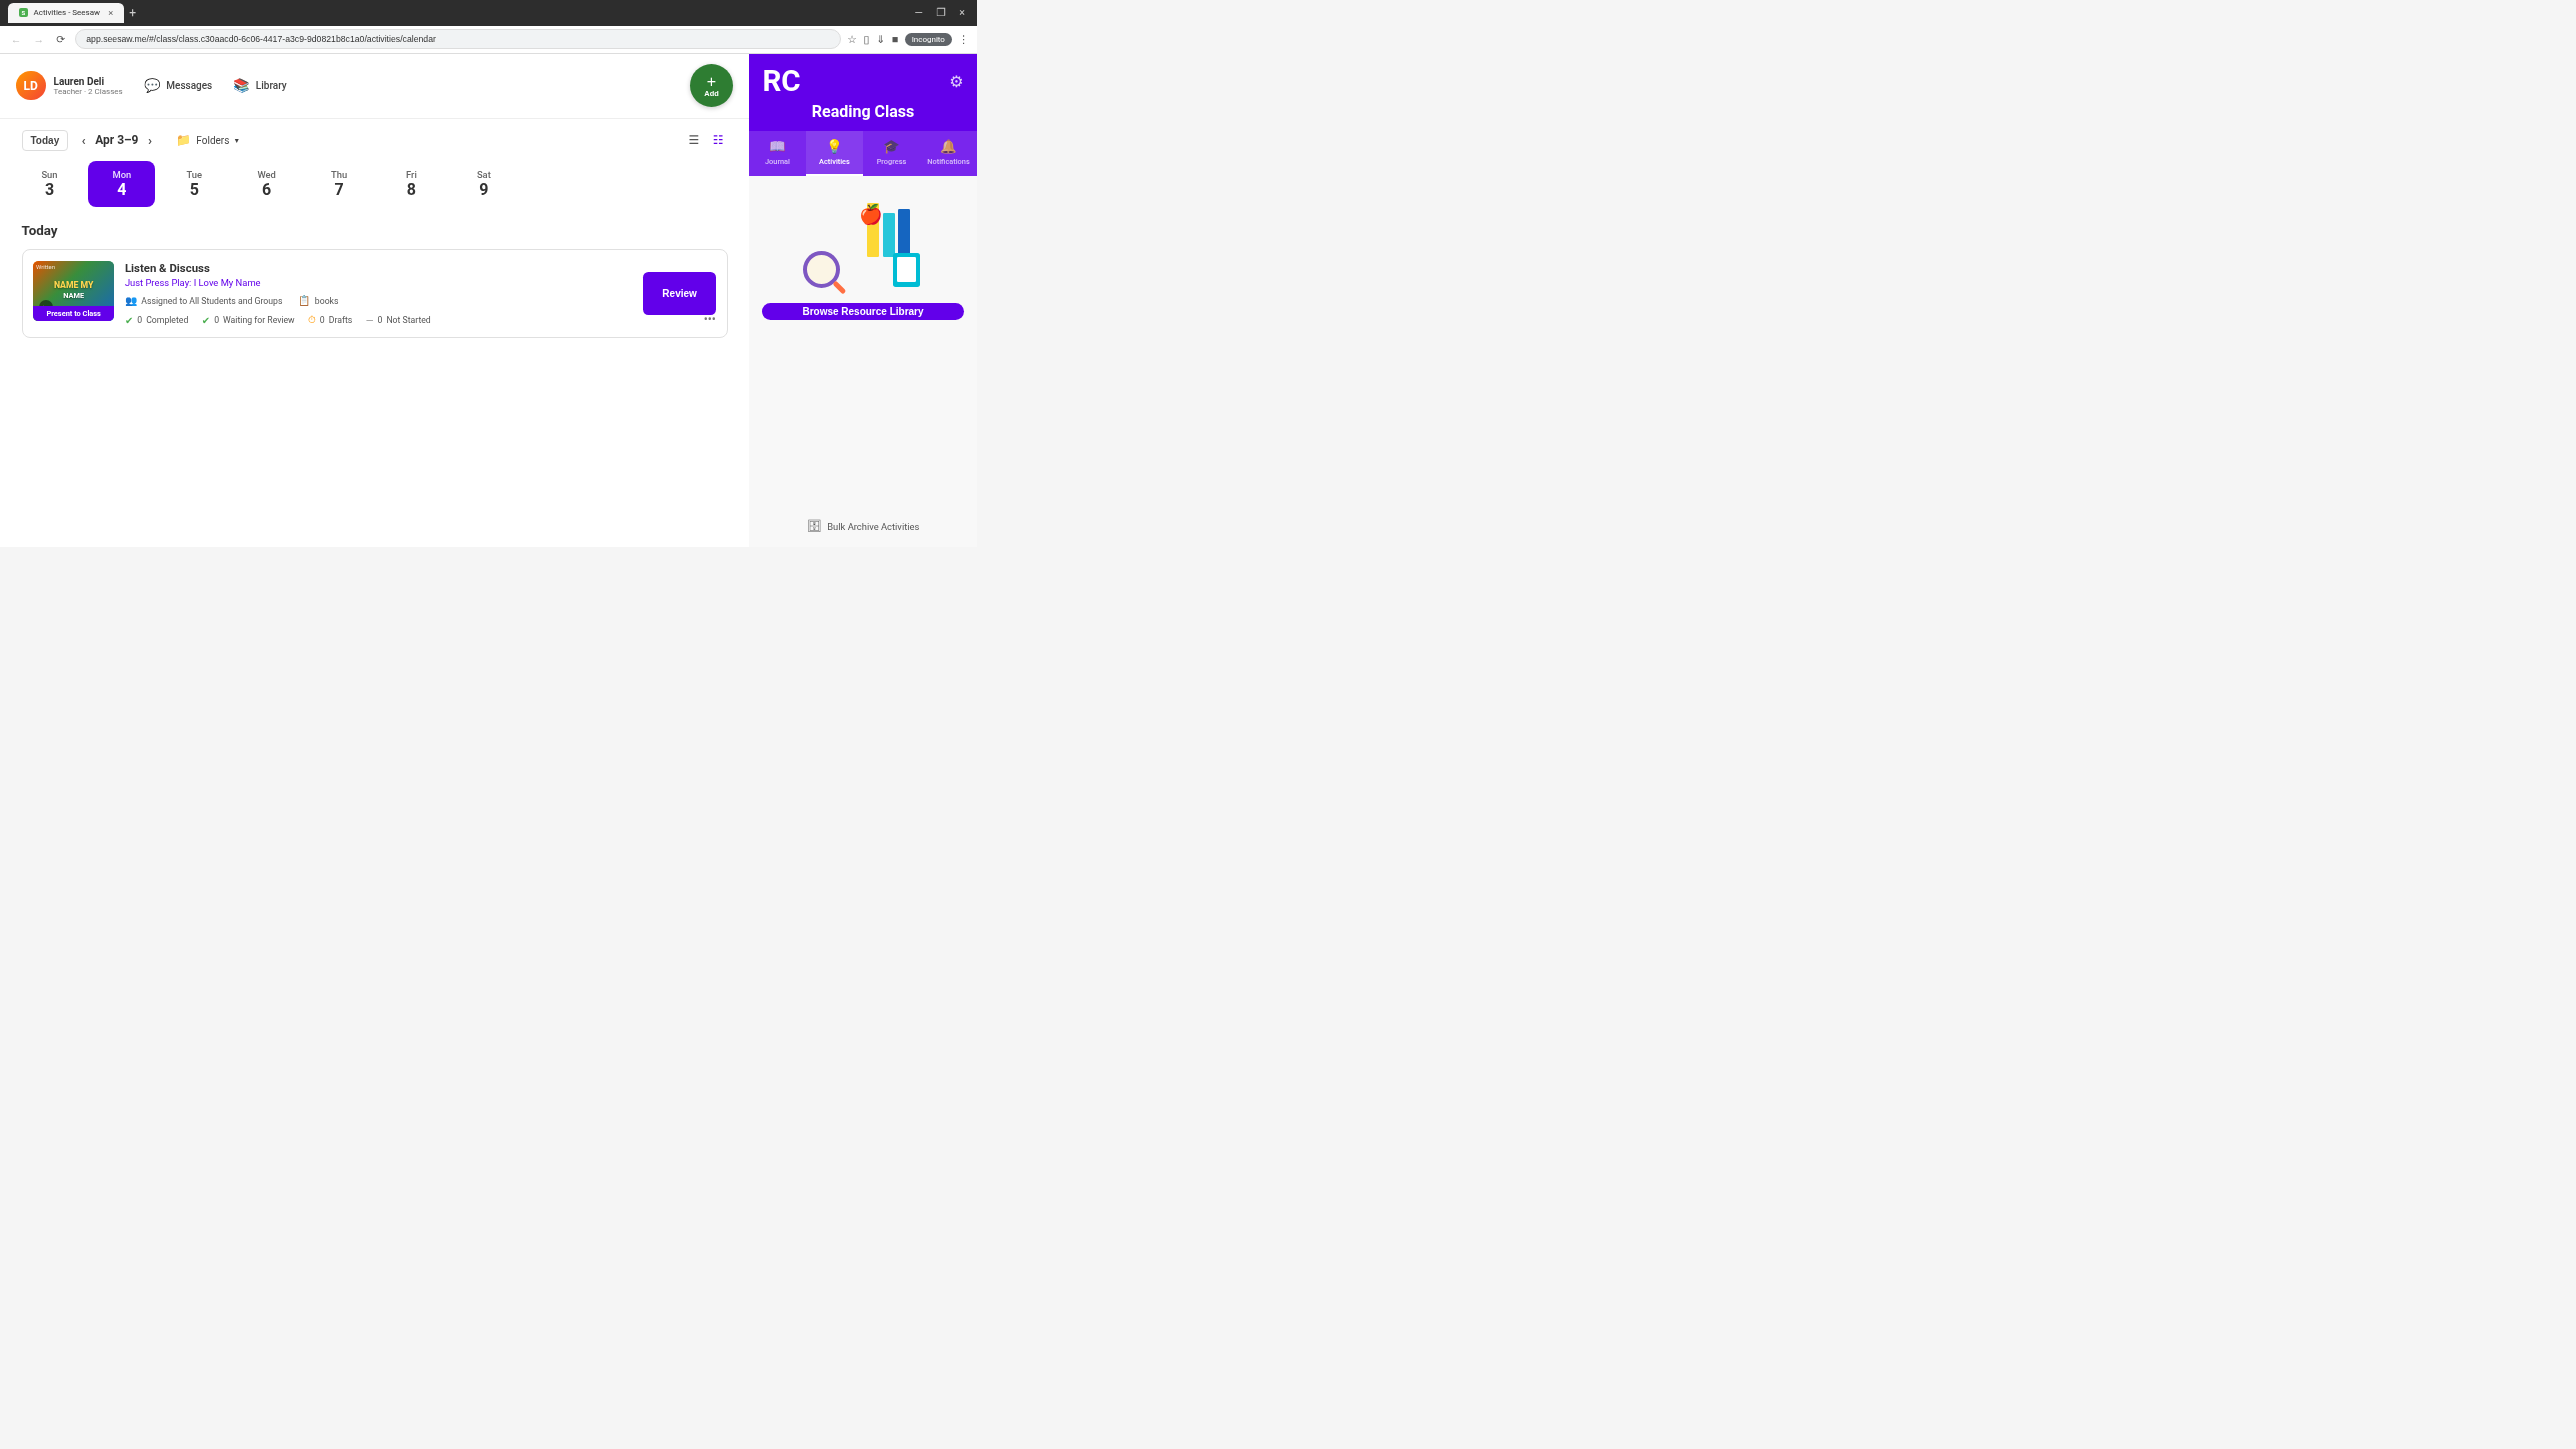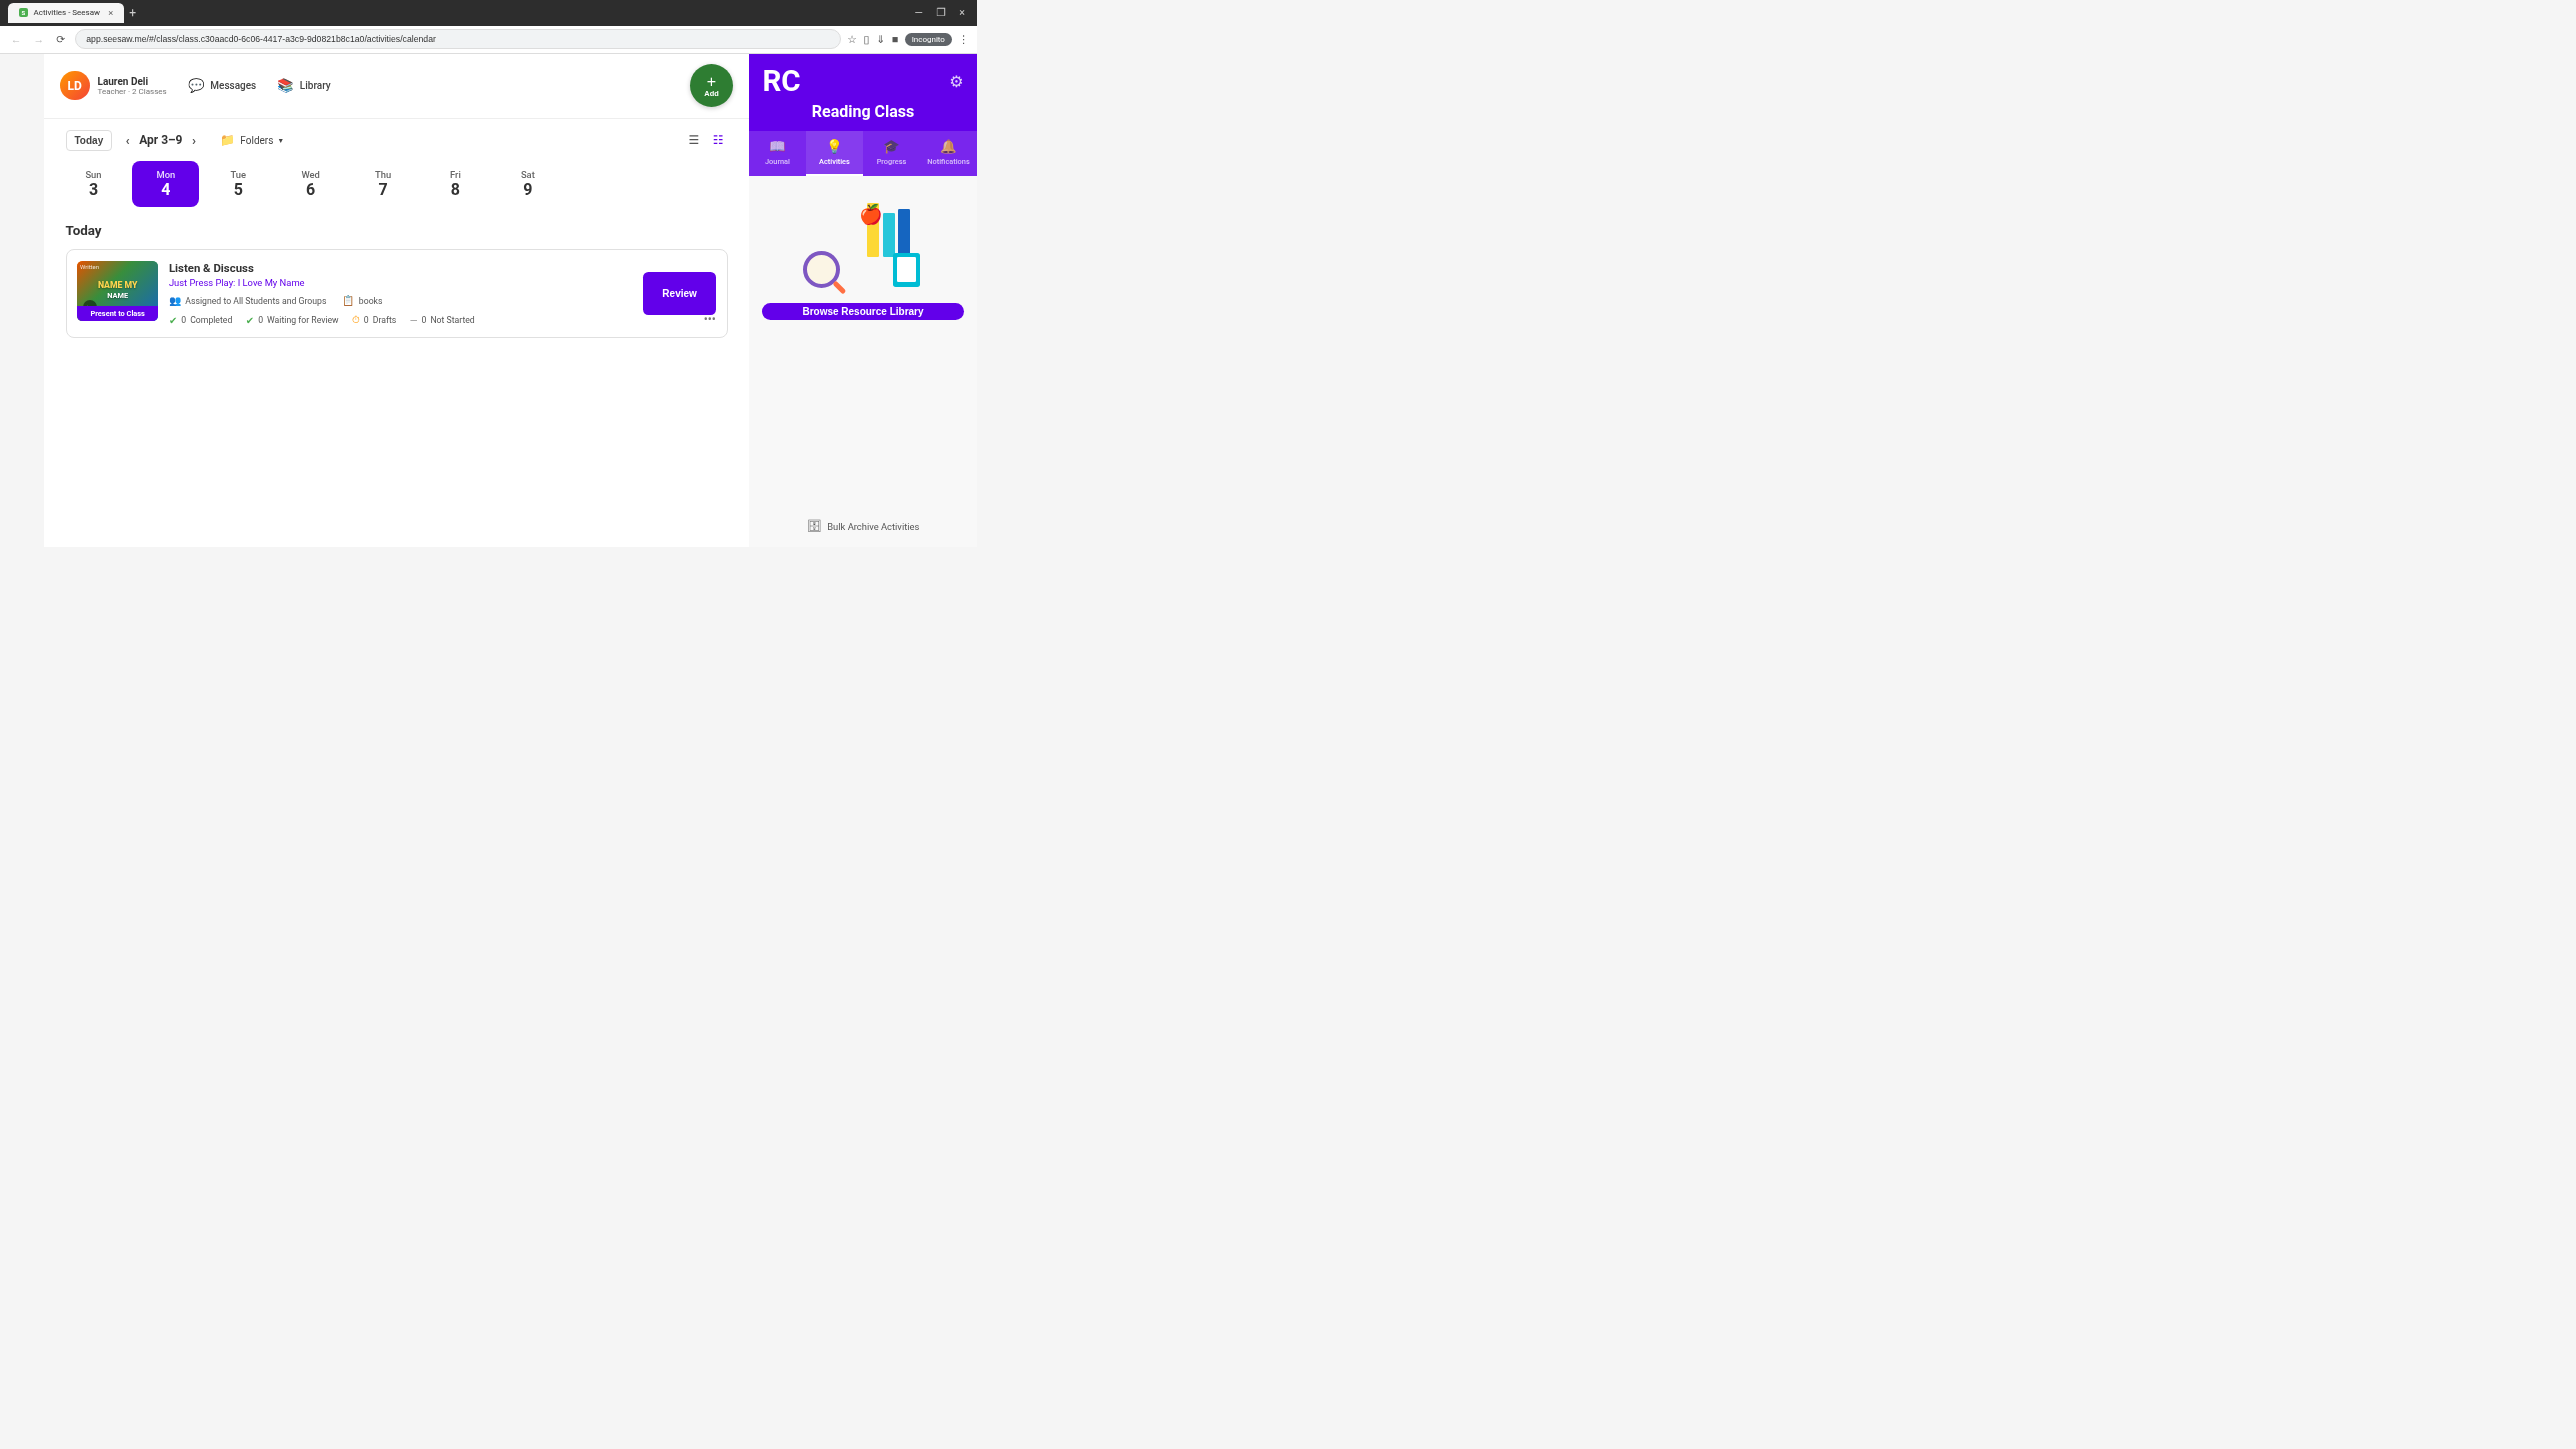--- a/index.html
+++ b/index.html
@@ -113,21 +113,20 @@
       border-radius: 8px;
       padding: 2px 6.7px;
       font-size: 8px;
     }
 
     
     .page {
       display: flex;
       height: calc(547px - 54px);
       background: #fff;
-      margin-left: 44px;
     }
 
     
     .main-content {
       flex: 1;
       display: flex;
       flex-direction: column;
       overflow: hidden;
     }
 

